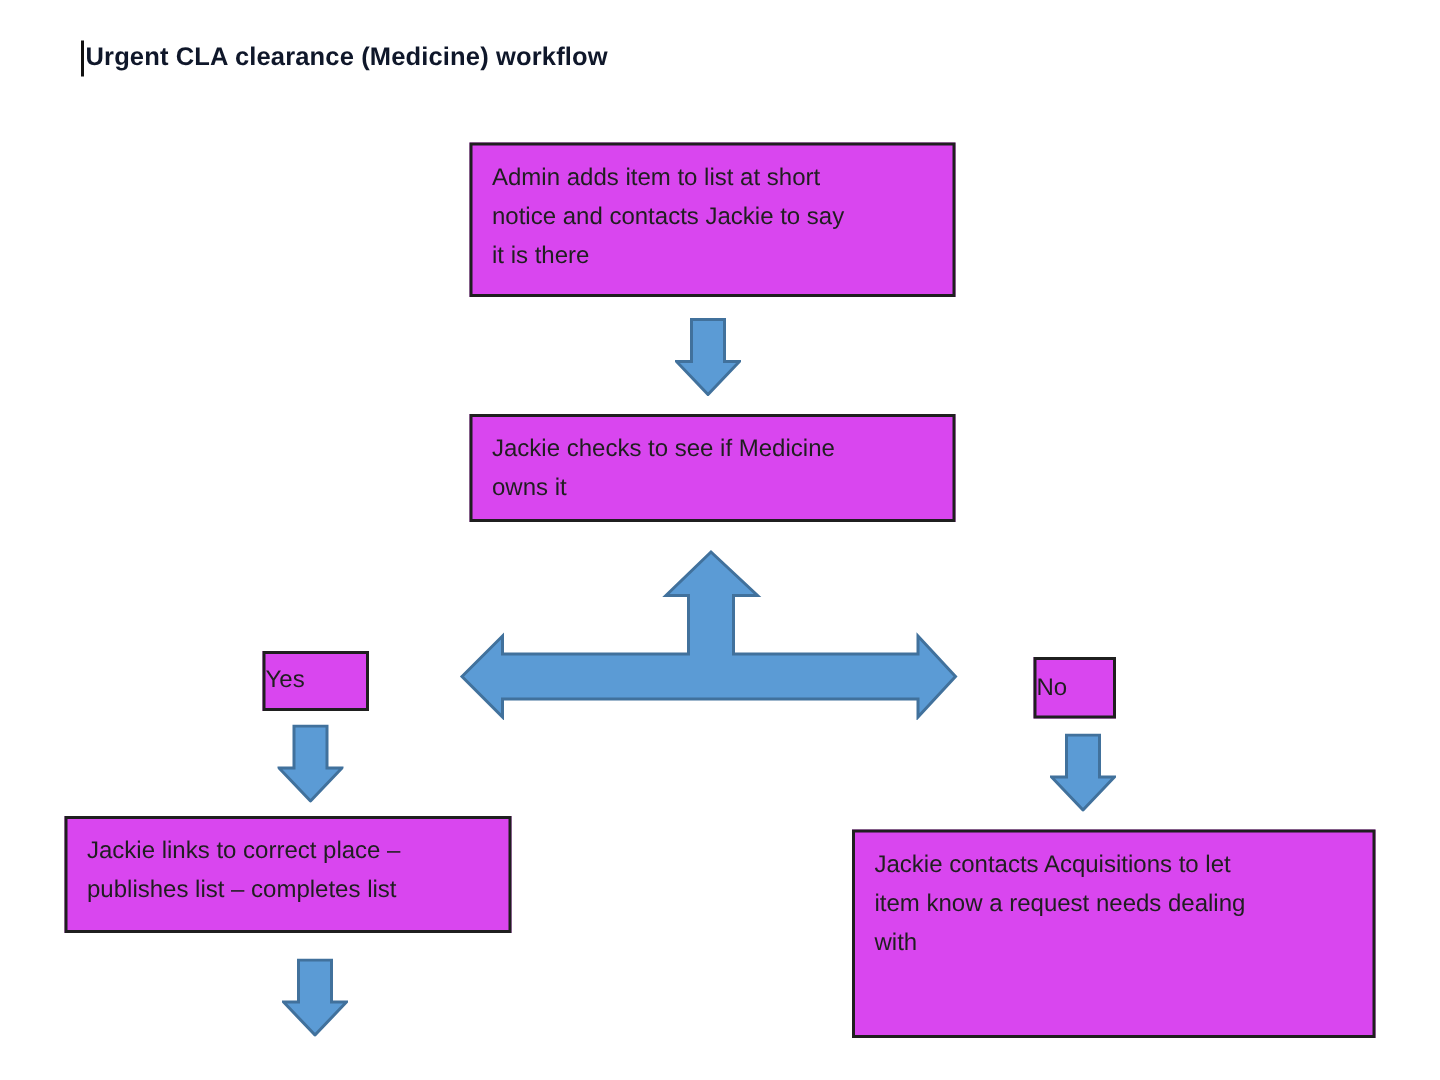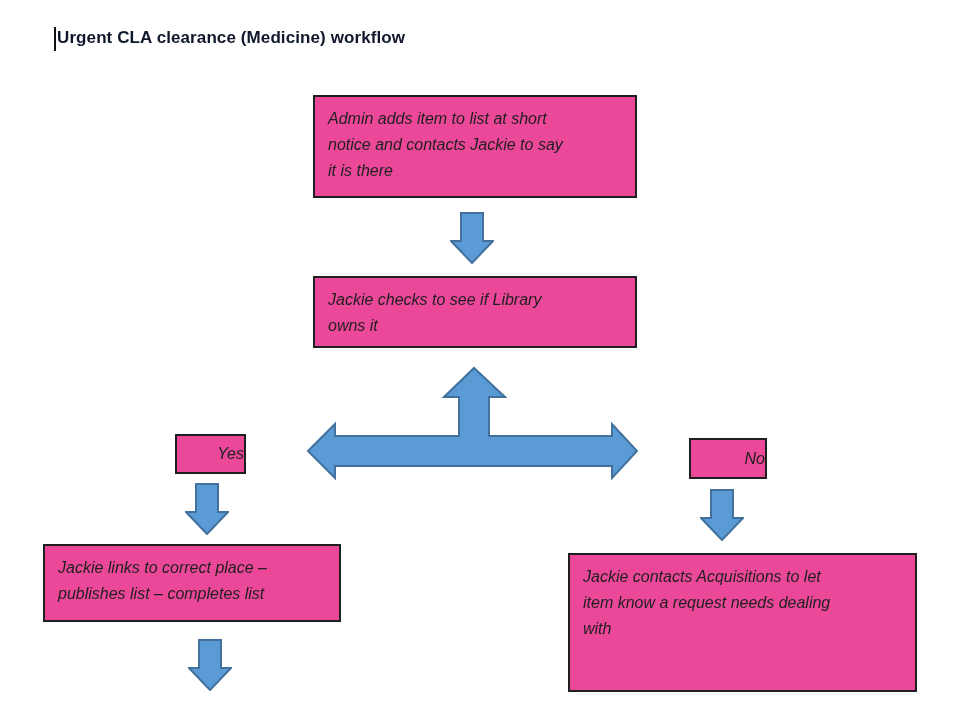--- a/index.html
+++ b/index.html
@@ -25,34 +25,33 @@
     color:#0f172a;
   }
   .caret{
     position:absolute;
     left:54px;top:27px;
     width:2px;height:24px;
     background:#111;
   }
   .flow-box{
     position:absolute;
-    background:#ec4899;
+    background:#d946ef;
     border:2px solid var(--box-border);
     box-sizing:border-box;
     font-size:16px;
     line-height:26px;
-    font-style:italic;
   }
   .box-text{
     display:block;
     padding:9px 13px;
     white-space:pre-line;
   }
   .label-box{
-    display:flex;align-items:center;justify-content:flex-end;
+    display:flex;align-items:center;justify-content:flex-start;
     font-size:16px;
   }
   .arrow-shape{position:absolute;}
   .arrow-shape polygon{
     fill:var(--arrow-fill);
     stroke:var(--arrow-stroke);
     stroke-width:2;
     stroke-linejoin:miter;
   }
 </style>
@@ -68,33 +67,33 @@
     <span class="box-text">Admin adds item to list at short
 notice and contacts Jackie to say
 it is there</span>
   </div>
 
   <svg class="arrow-shape" style="left:450px;top:212px;" width="44" height="52" viewBox="0 0 44 52">
     <polygon points="11,1 33,1 33,29 43,29 22,51 1,29 11,29"></polygon>
   </svg>
 
   <div class="flow-box" style="left:313px;top:276px;width:324px;height:72px;">
-    <span class="box-text">Jackie checks to see if Library
+    <span class="box-text">Jackie checks to see if Medicine
 owns it</span>
   </div>
 
   <svg class="arrow-shape" style="left:305px;top:366px;" width="334" height="114" viewBox="0 0 334 114">
     <polygon points="3,85 30,58 30,70 154,70 154,31 139,31 169,2 200,31 184,31 184,70 307,70 307,58 332,85 307,112 307,100 30,100 30,112"></polygon>
   </svg>
 
   <div class="flow-box label-box" style="left:175px;top:434px;width:71px;height:40px;">
     <span>Yes</span>
   </div>
 
-  <div class="flow-box label-box" style="left:689px;top:438px;width:78px;height:41px;">
+  <div class="flow-box label-box" style="left:689px;top:438px;width:55px;height:41px;">
     <span>No</span>
   </div>
 
   <svg class="arrow-shape" style="left:185px;top:483px;" width="44" height="52" viewBox="0 0 44 52">
     <polygon points="11,1 33,1 33,29 43,29 22,51 1,29 11,29"></polygon>
   </svg>
 
   <svg class="arrow-shape" style="left:700px;top:489px;" width="44" height="52" viewBox="0 0 44 52">
     <polygon points="11,1 33,1 33,29 43,29 22,51 1,29 11,29"></polygon>
   </svg>

